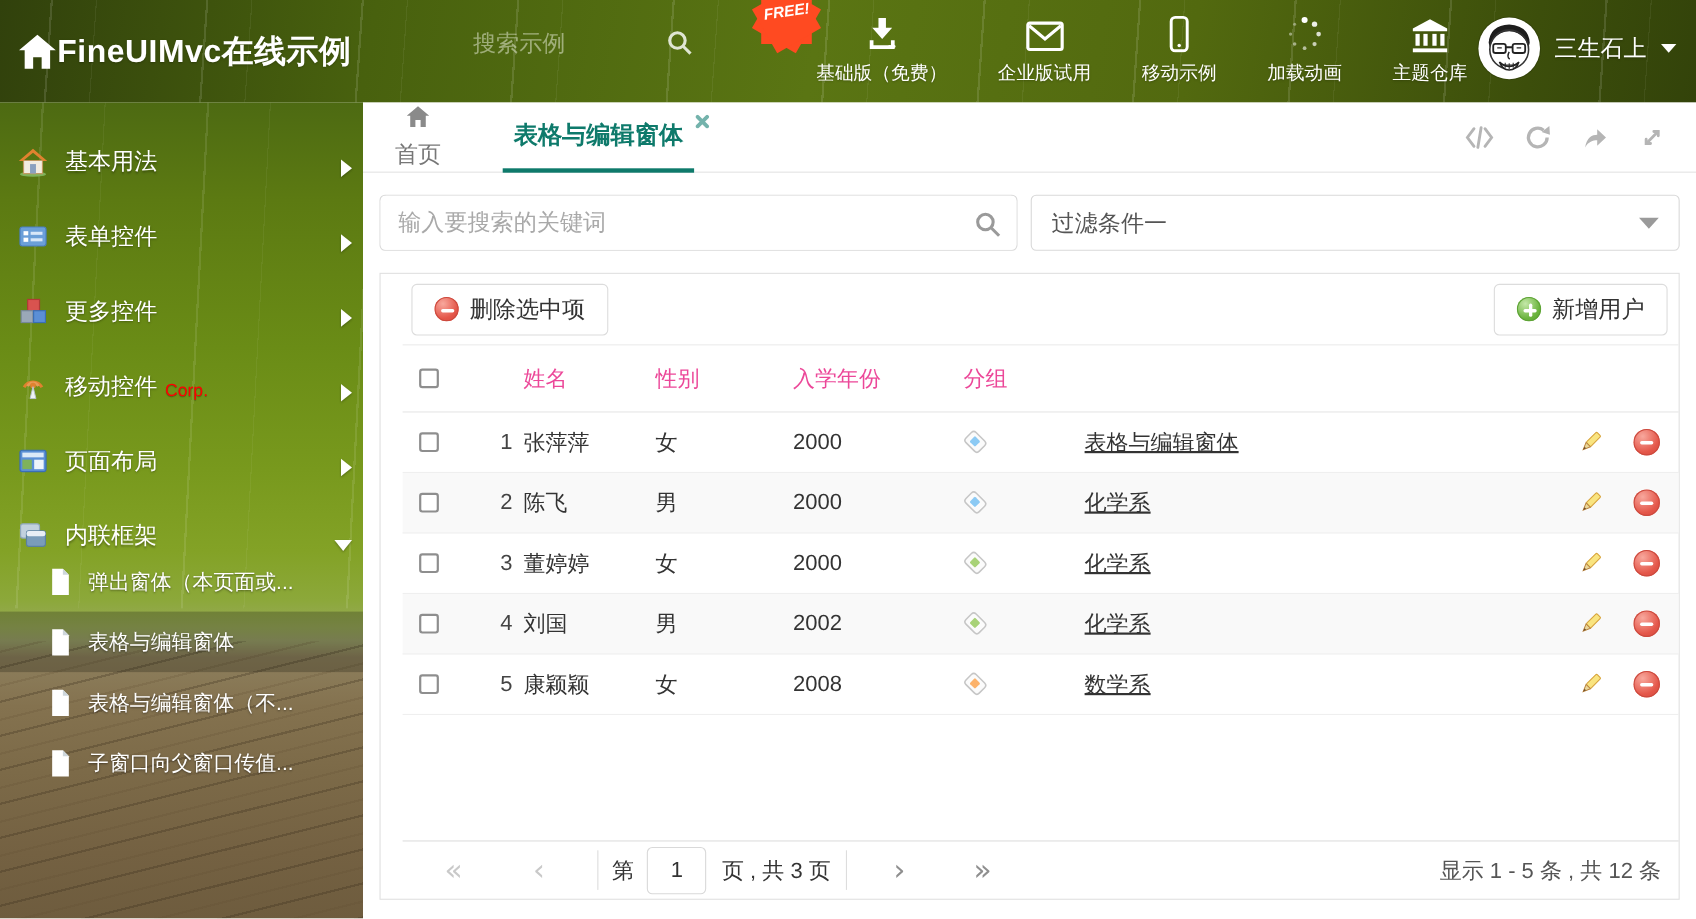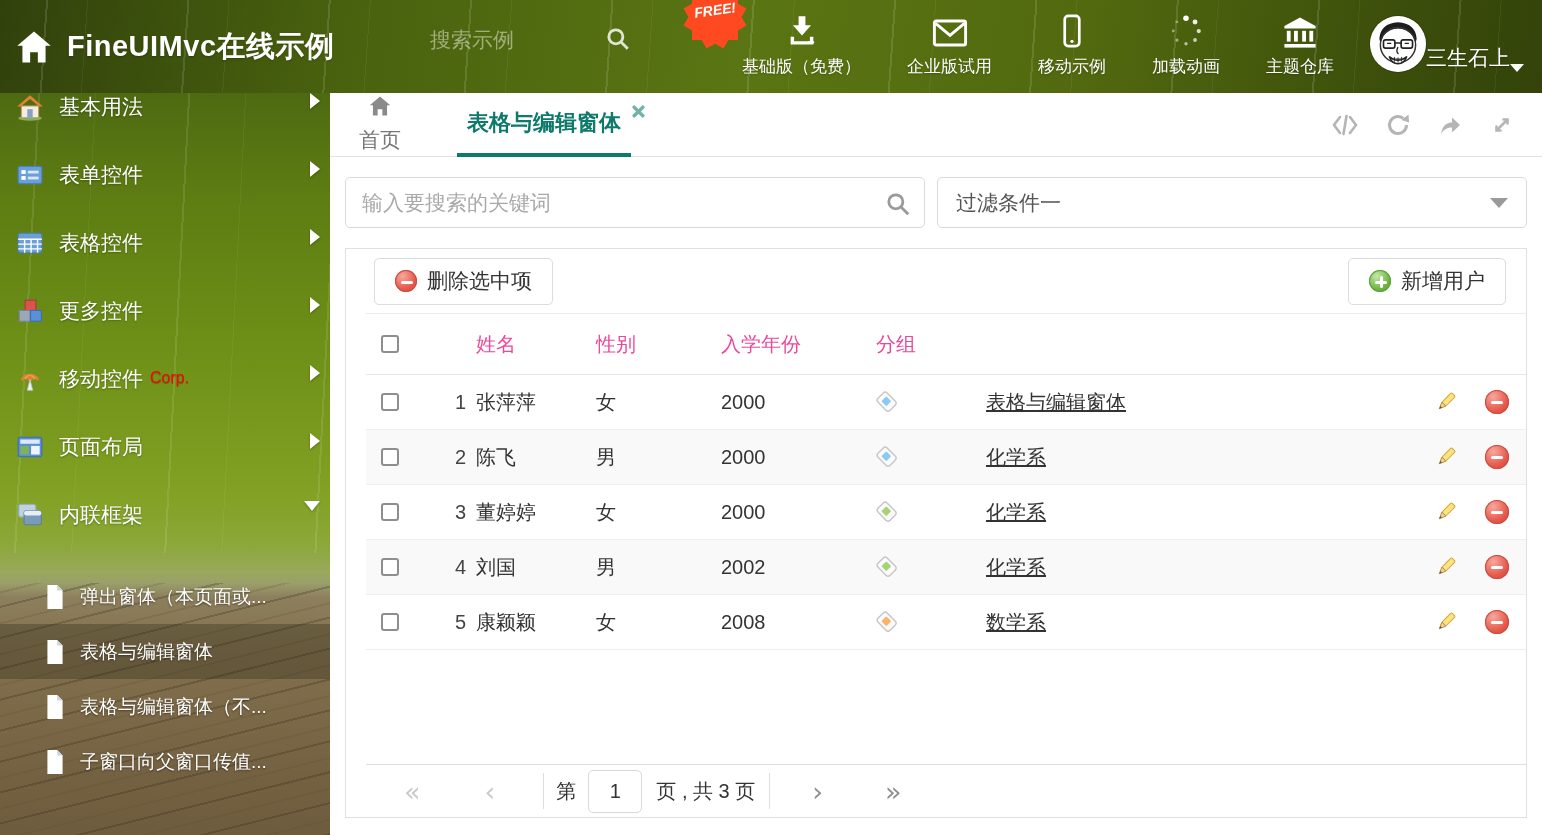--- a/index.html
+++ b/index.html
@@ -5,47 +5,47 @@
   * { box-sizing: border-box; margin: 0; padding: 0; }
   html,body { width:1542px; height:835px; overflow:hidden; }
   body { font-family:"Liberation Sans","DejaVu Sans",sans-serif; background:#fff; position:relative; }
 
   
   .header { position:absolute; top:0; left:0; width:1542px; height:93px;
     background:linear-gradient(100deg,#31410c 0%,#48610e 22%,#5a7513 48%,#52690f 70%,#3c4e0b 90%,#33430a 100%);
     z-index:5; }
   .header::after { content:""; position:absolute; inset:0; pointer-events:none;
     background:repeating-linear-gradient(94deg, transparent 0 46px, rgba(255,255,255,.12) 46px 48px, transparent 48px 87px, rgba(255,255,255,.06) 87px 88px, transparent 88px 141px); }
-  .logo-wrap { position:absolute; left:16px; top:0; height:93px; display:flex; align-items:center; gap:15px; z-index:6;text-align:right; }
+  .logo-wrap { position:absolute; left:16px; top:0; height:93px; display:flex; align-items:center; z-index:6;text-align:right; }
   .logo-title { color:#fff; font-size:29px; font-weight:bold; letter-spacing:.5px; text-shadow:0 1px 2px rgba(0,0,0,.25); }
   .hsearch { position:absolute; left:430px; top:28px; width:210px; z-index:6; display:flex; align-items:center; }
   .hsearch input { background:transparent; border:none; outline:none; width:160px; font-size:21px; color:#e8eedd; font-family:inherit; }
   .hsearch input::placeholder { color:rgba(225,232,210,.55); }
   .hnav { position:absolute; left:742px; top:12px; display:flex; gap:46px; z-index:6; }
   .hnav-item { display:flex; flex-direction:column; align-items:center; gap:7px; cursor:pointer; }
   .hnav-item .ic { height:36px; display:flex; align-items:flex-end; }
   .hnav-item .lb { color:#fff; font-size:17px; white-space:nowrap; text-shadow:0 1px 2px rgba(0,0,0,.25); }
   .free-badge { position:absolute; left:682px; top:-16px; width:66px; height:66px; z-index:7; }
   .free-badge .star { position:absolute; left:10px; top:10px; width:46px; height:46px; background:#ff4a21; }
   .free-badge .star.r1 { transform:rotate(30deg); } .free-badge .star.r2 { transform:rotate(60deg); }
   .free-badge .txt { position:absolute; left:0; top:18px; width:66px; text-align:center; color:#fff; font-size:14px; font-weight:bold; font-style:italic; transform:rotate(-8deg); z-index:2; }
-  .user-wrap { position:absolute; right:18px; top:16px; display:flex; align-items:flex-end; z-index:6; cursor:pointer; }
+  .user-wrap { position:absolute; right:18px; top:16px; display:flex; align-items:center; gap:13px; z-index:6; cursor:pointer; }
   .avatar { width:56px; height:56px; border-radius:50%; background:#fff; overflow:hidden; box-shadow:0 0 0 1px rgba(0,0,0,.15); }
   .user-name { color:#fff; font-size:21px; text-shadow:0 1px 2px rgba(0,0,0,.3); }
   .caret-down-w { width:0; height:0; border-left:7px solid transparent; border-right:7px solid transparent; border-top:8px solid #fff; }
 
   
   .sidebar { position:absolute; top:93px; left:0; width:330px; height:742px; z-index:4; overflow:hidden;
     background:linear-gradient(180deg,#4d6a12 0%,#5c7a12 12%,#6a8c16 30%,#78991d 45%,#83a226 55%,#8ca83a 61%,#98a95a 64.5%,#9aa06a 66%,#8d7f5d 68%,#84724f 74%,#7c6a48 82%,#746142 92%,#6e5c3e 100%); }
   .sidebar::before { content:""; position:absolute; left:0; right:0; bottom:0; height:34%; pointer-events:none;
     background:repeating-linear-gradient(-14deg, rgba(50,38,22,.26) 0 2px, transparent 2px 14px, rgba(95,76,48,.20) 14px 16px, transparent 16px 30px); }
   .sidebar::after { content:""; position:absolute; left:0; right:0; top:0; height:62%; pointer-events:none;
     background:repeating-linear-gradient(93deg, transparent 0 38px, rgba(255,255,255,.10) 38px 40px, transparent 40px 95px, rgba(255,255,255,.05) 95px 96px, transparent 96px 150px); }
   .side-menu { position:relative; z-index:2; }
-  .side-item { height:68px; display:flex; align-items:flex-start; padding:0 10px 0 14px; cursor:pointer; }
+  .side-item { height:68px; display:flex; align-items:flex-end; padding:0 10px 0 14px; cursor:pointer; }
   .side-item .sic { width:32px; display:flex; justify-content:center; }
   .side-item .slb { color:#fff; font-size:21px; margin-left:13px; text-shadow:0 1px 2px rgba(0,0,0,.35); }
   .side-item .sbadge { color:#f00; font-size:16px; margin-left:7px; margin-top:4px; text-shadow:0 1px 1px rgba(0,0,0,.3); }
   .arr-r { margin-left:auto; width:0; height:0; border-top:8px solid transparent; border-bottom:8px solid transparent; border-left:10px solid #fff; filter:drop-shadow(0 1px 1px rgba(0,0,0,.3)); }
   .arr-d { margin-left:auto; width:0; height:0; border-left:8px solid transparent; border-right:8px solid transparent; border-top:10px solid #fff; filter:drop-shadow(0 1px 1px rgba(0,0,0,.3)); }
   .side-subitem { height:55px; display:flex; align-items:center; padding-left:44px; cursor:pointer; }
   .side-subitem.selected { background:rgba(28,28,14,.28); }
   .side-subitem .slb2 { color:#fff; font-size:19px; margin-left:14px; white-space:nowrap; text-shadow:0 1px 2px rgba(0,0,0,.45); }
 
   
@@ -62,21 +62,21 @@
   .search-box { width:580px; height:51px; border:1px solid #d9d9d9; border-radius:5px; position:relative; display:flex; align-items:center; }
   .search-box input { border:none; outline:none; width:100%; height:100%; padding:0 48px 0 16px; font-size:21px; color:#701a75; border-radius:5px; font-family:inherit; }
   .search-box input::placeholder { color:#a9a9a9; }
   .search-box .mag { position:absolute; right:13px; top:13px; }
   .select-box { flex:1; height:51px; border:1px solid #d9d9d9; border-radius:5px; display:flex; align-items:center; padding:0 18px; font-size:21px; color:#555; cursor:pointer; }
   .caret-down-g { margin-left:auto; width:0; height:0; border-left:9px solid transparent; border-right:9px solid transparent; border-top:10px solid #9a9a9a; }
 
   .panel { margin:20px 15px 0 15px; height:570px; border:1px solid #e0e0e0; display:flex; flex-direction:column; background:#fff;padding-left:20px; }
   .ptoolbar { height:65px; display:flex; align-items:center; padding:0 8px; border-bottom:1px solid #ececec; }
   .btn { height:47px; border:1px solid #dcdcdc; border-radius:5px; background:#fff; display:flex; align-items:center; gap:10px; padding:0 20px; font-size:21px; color:#333; cursor:pointer; font-family:inherit; }
-  .btn-add { margin-left:auto; margin-right:12px; }
+  .btn-add { margin-left:auto; margin-right:2px; }
 
   .thead,.trow { display:flex; align-items:center; }
   .thead { height:61px; border-bottom:1px solid #e6e6e6; color:#ec4899; font-size:20px; }
   .trow { height:55px; border-bottom:1px solid #efefef; font-size:20px; color:#333; }
   .trow.alt { background:#f9f9f9; }
   .c-check { width:55px; padding-left:15px; display:flex; align-items:center; }
   .c-num { width:45px; text-align:right; color:#444; }
   .c-name { width:130px; padding-left:10px; }
   .c-gender { width:125px; }
   .c-year { width:155px; }
@@ -255,30 +255,20 @@
             <rect x="5" y="14" width="4" height="3.5" fill="#fff"></rect>
             <rect x="11" y="14.5" width="10" height="2.6" fill="#d8e7f8"></rect>
           </svg>
       </span>
       <span class="slb">表单控件</span>
       <span class="arr-r"></span>
     </div>
     <div class="side-item">
       <span class="sic">
         <svg width="28" height="28" viewBox="0 0 26 26">
-            <rect x="2" y="4" width="22" height="18" rx="2" fill="#6b9fd8" stroke="#4a7fc0"></rect>
-            <path d="M2 9.5 H24 M2 14 H24 M2 18.5 H24 M8 9.5 V22 M14 9.5 V22 M20 9.5 V22" stroke="#fff" stroke-width="1.3"></path>
-          </svg>
-      </span>
-      <span class="slb">表格控件</span>
-      <span class="arr-r"></span>
-    </div>
-    <div class="side-item">
-      <span class="sic">
-        <svg width="28" height="28" viewBox="0 0 26 26">
             <rect x="8.5" y="3" width="10" height="10" fill="#d9534f" stroke="#b03a36" stroke-width="1"></rect>
             <rect x="3" y="12.5" width="10" height="10" fill="#9aa8b8" stroke="#76879a" stroke-width="1"></rect>
             <rect x="13.5" y="12.5" width="10" height="10" fill="#5b8fd6" stroke="#3a6fb5" stroke-width="1"></rect>
           </svg>
       </span>
       <span class="slb">更多控件</span>
       <span class="arr-r"></span>
     </div>
     <div class="side-item">
       <span class="sic">
@@ -580,15 +570,16 @@
     <div class="pager">
       <span class="pg-nav pg-dis" style="margin-left:38px">«</span>
       <span class="pg-nav pg-dis" style="margin-left:64px">‹</span>
       <span class="pg-sep" style="margin-left:48px"></span>
       <span style="margin-left:12px">第</span>
       <input class="pg-input" style="margin-left: 12px;" value="1">
       <span style="margin-left:14px">页 , 共 3 页</span>
       <span class="pg-sep" style="margin-left:14px"></span>
       <span class="pg-nav pg-en" style="margin-left:42px">›</span>
       <span class="pg-nav pg-en" style="margin-left:62px">»</span>
+      <span class="pg-summary">显示 1 - 5 条 , 共 12 条</span>
     </div>
   </div>
 </div>
 
 </body></html>

